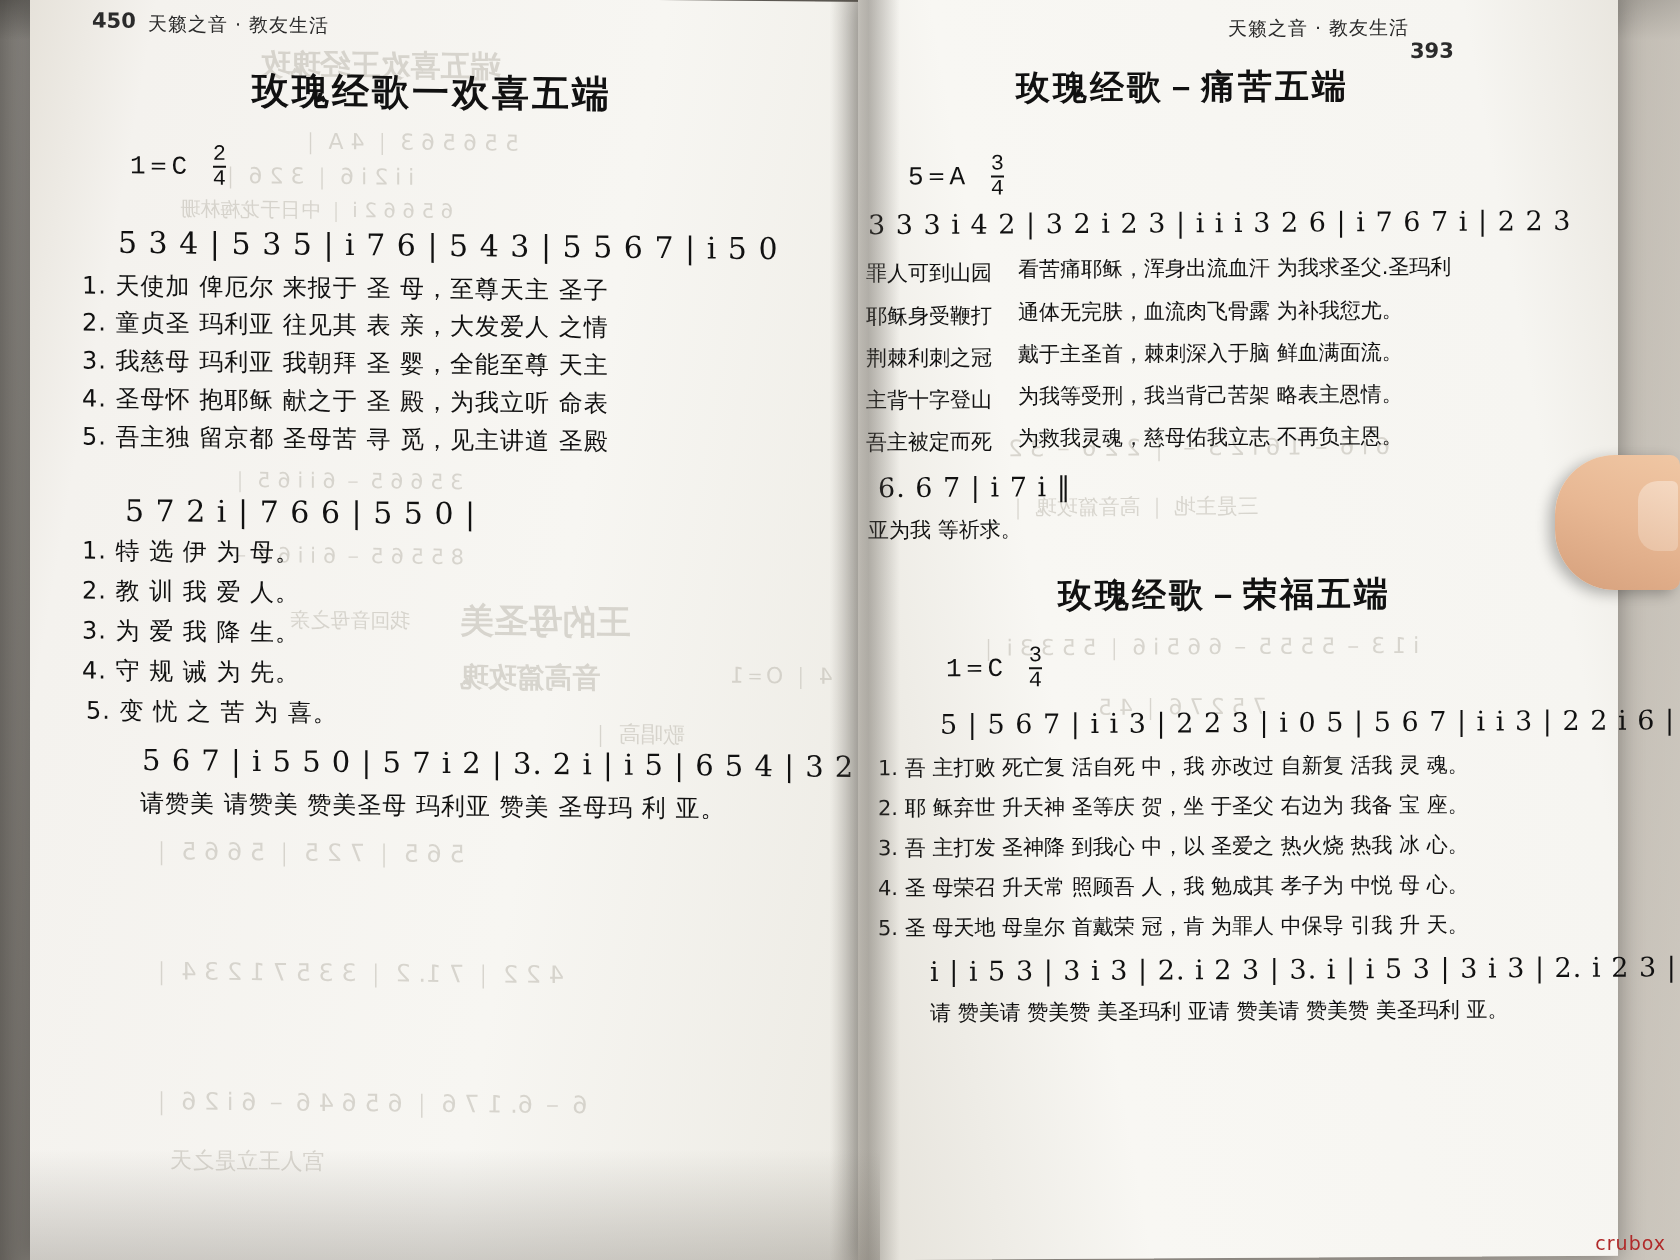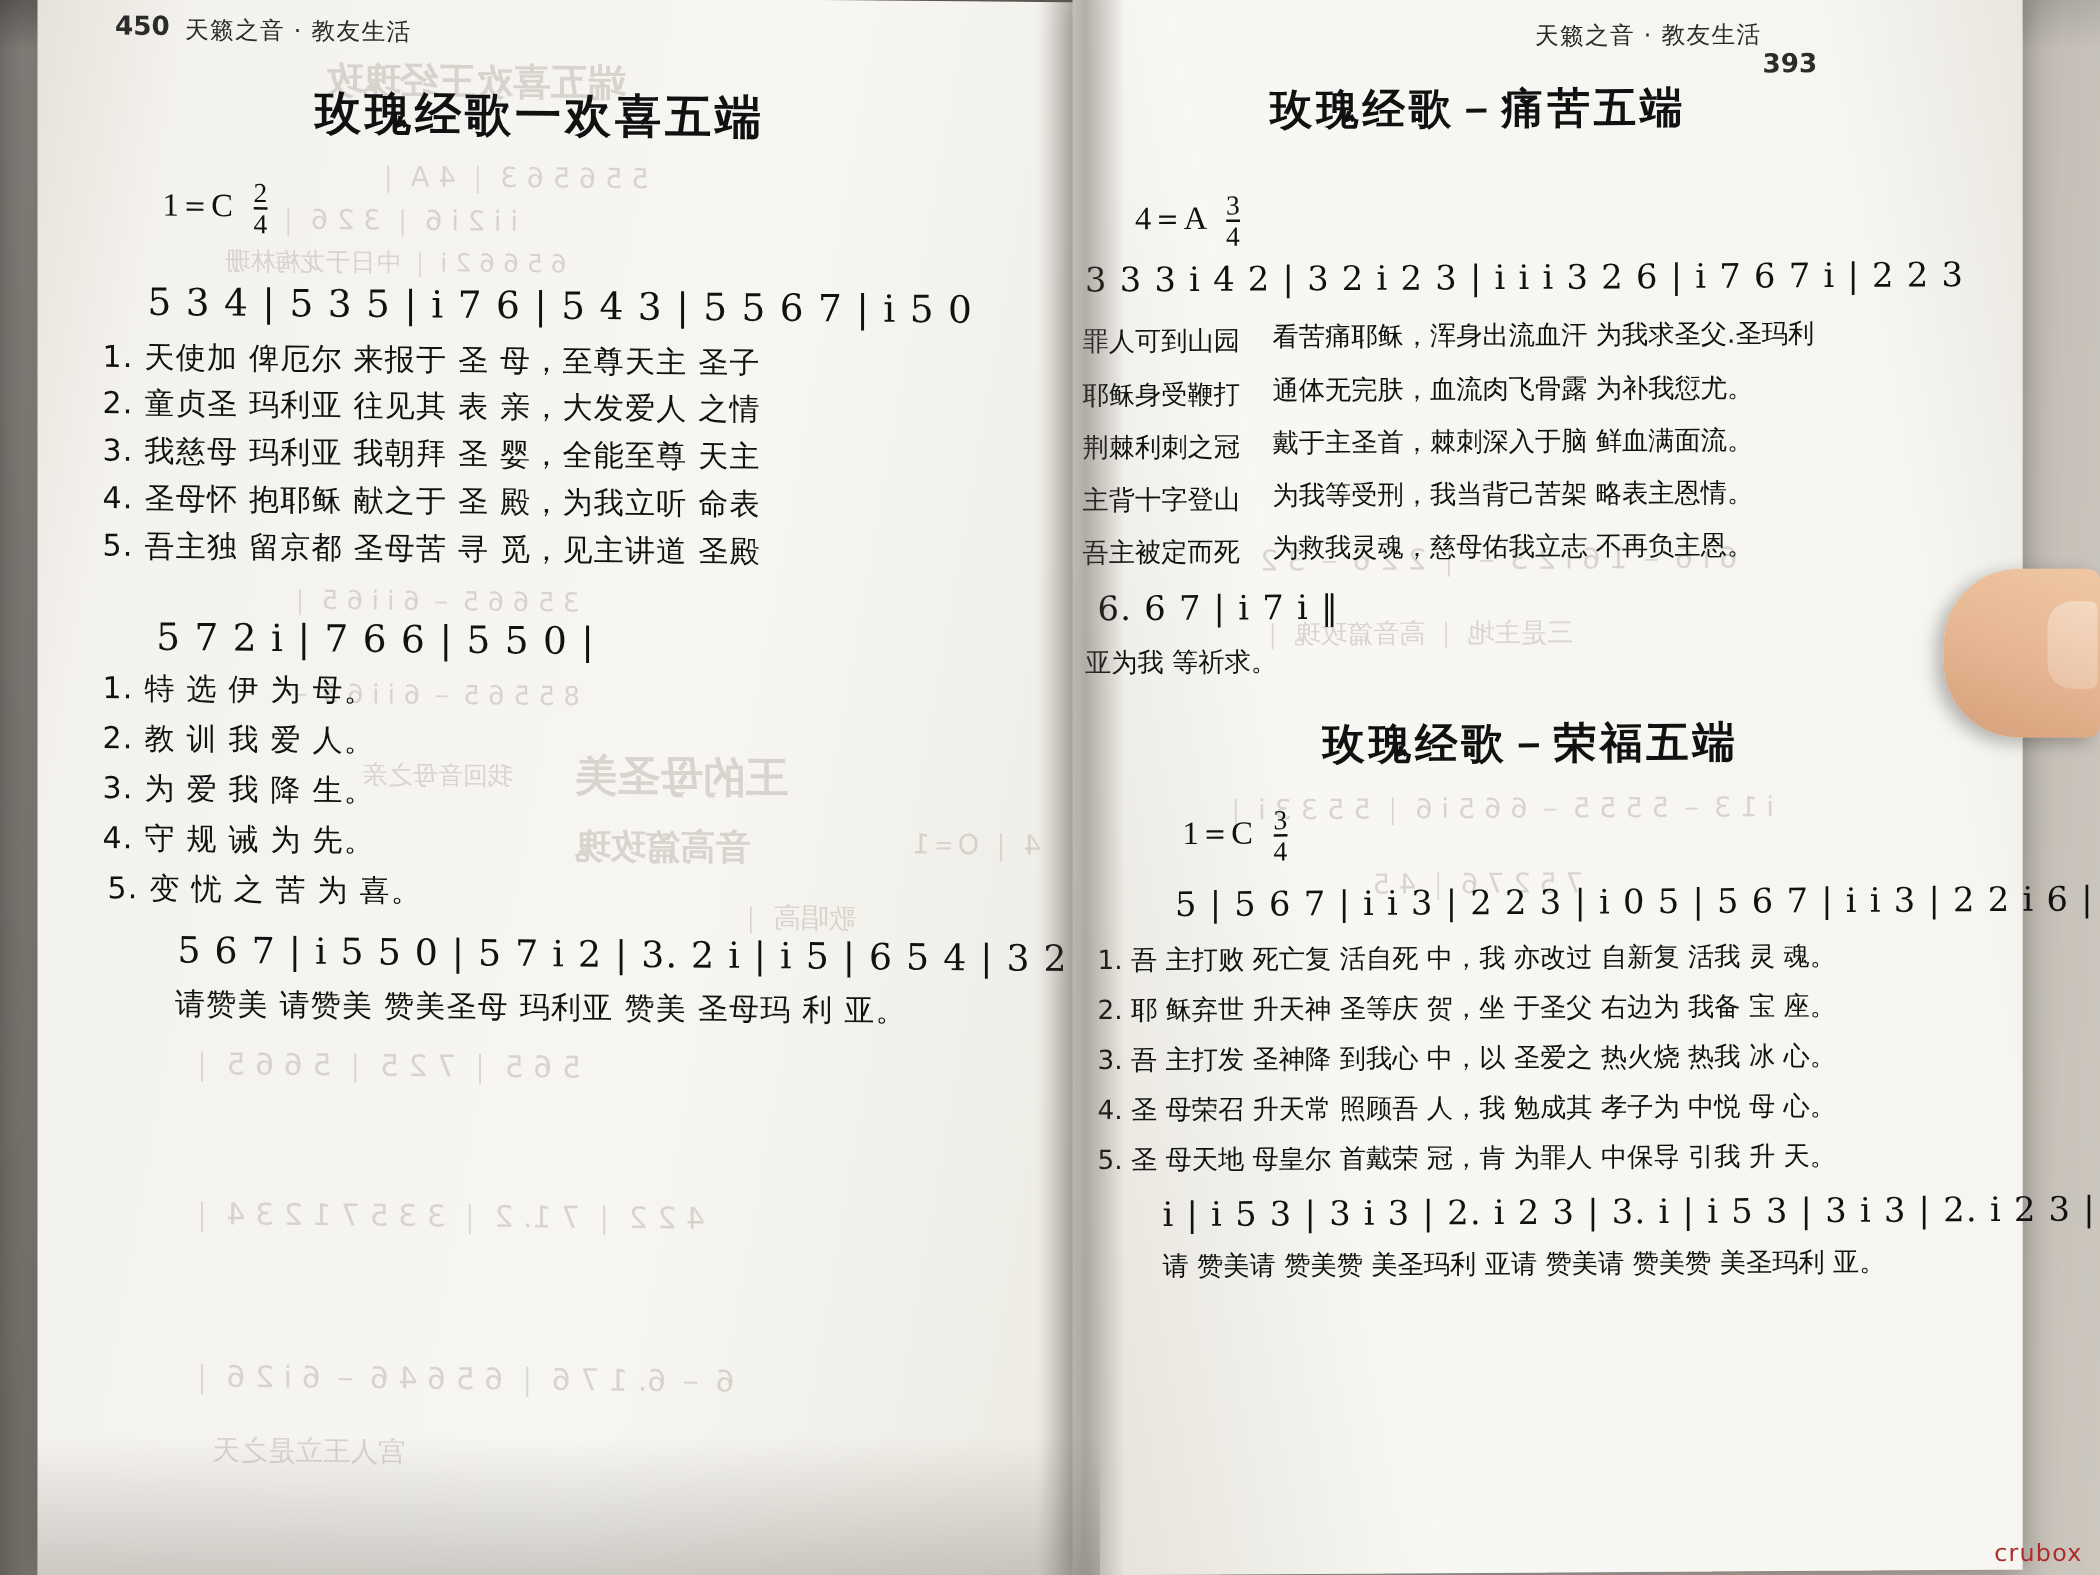--- a/index.html
+++ b/index.html
@@ -115,21 +115,21 @@
     font-weight: bold;
     color: #111;
     letter-spacing: 3px;
     white-space: nowrap;
   }
   .keysig {
     position: absolute;
     font-size: 26px;
     color: #111;
     white-space: nowrap;
-    font-family: Liberation Serif, serif;
+    font-family: Liberation Mono, monospace;
   }
   .frac {
     display: inline-block;
     vertical-align: middle;
     text-align: center;
     line-height: 1.0;
     font-size: 22px;
     margin-left: 10px;
   }
   .frac .num { display: block; }
@@ -258,21 +258,21 @@
       <div class="ghost" style="left:150px; top:500px; font-size:21px;">三是主地 ｜ 高音篇玫瑰 ｜</div>
       <div class="ghost" style="left:120px; top:640px; font-size:22px;">i 1 3 － 5 5 5 5 － 6 6 5 i 6 ｜ 5 5 3 3 i ｜</div>
       <div class="ghost" style="left:240px; top:700px; font-size:22px;">7 5 2 7 6 ｜ 4 5</div>
 
       <div class="hdr" style="left:370px; top:24px;">天籁之音 · 教友生活</div>
       <div class="pageno" style="left:552px; top:48px;">393</div>
 
       <div class="title" style="left:158px; top:72px; font-size:34px;">玫瑰经歌－痛苦五端</div>
 
       <div class="keysig" style="left:50px; top:160px;">
-        <span>4＝A</span>
+        <span>5＝A</span>
         <span class="frac">
           <span class="num">3</span>
           <span class="den">4</span>
         </span>
       </div>
 
       <div class="notes" style="left:10px; top:215px; font-size:27px;">3 3 3 i 4 2 | 3 2 i 2 3 | i i i 3 2 6 | i 7 6 7 i | 2 2 3</div>
 
       <div class="lyric-sm" style="left:8px; top:265px;">罪人可到山园</div>
       <div class="lyric-sm" style="left:160px; top:262px;">看苦痛耶稣，浑身出流血汗  为我求圣父.圣玛利</div>

